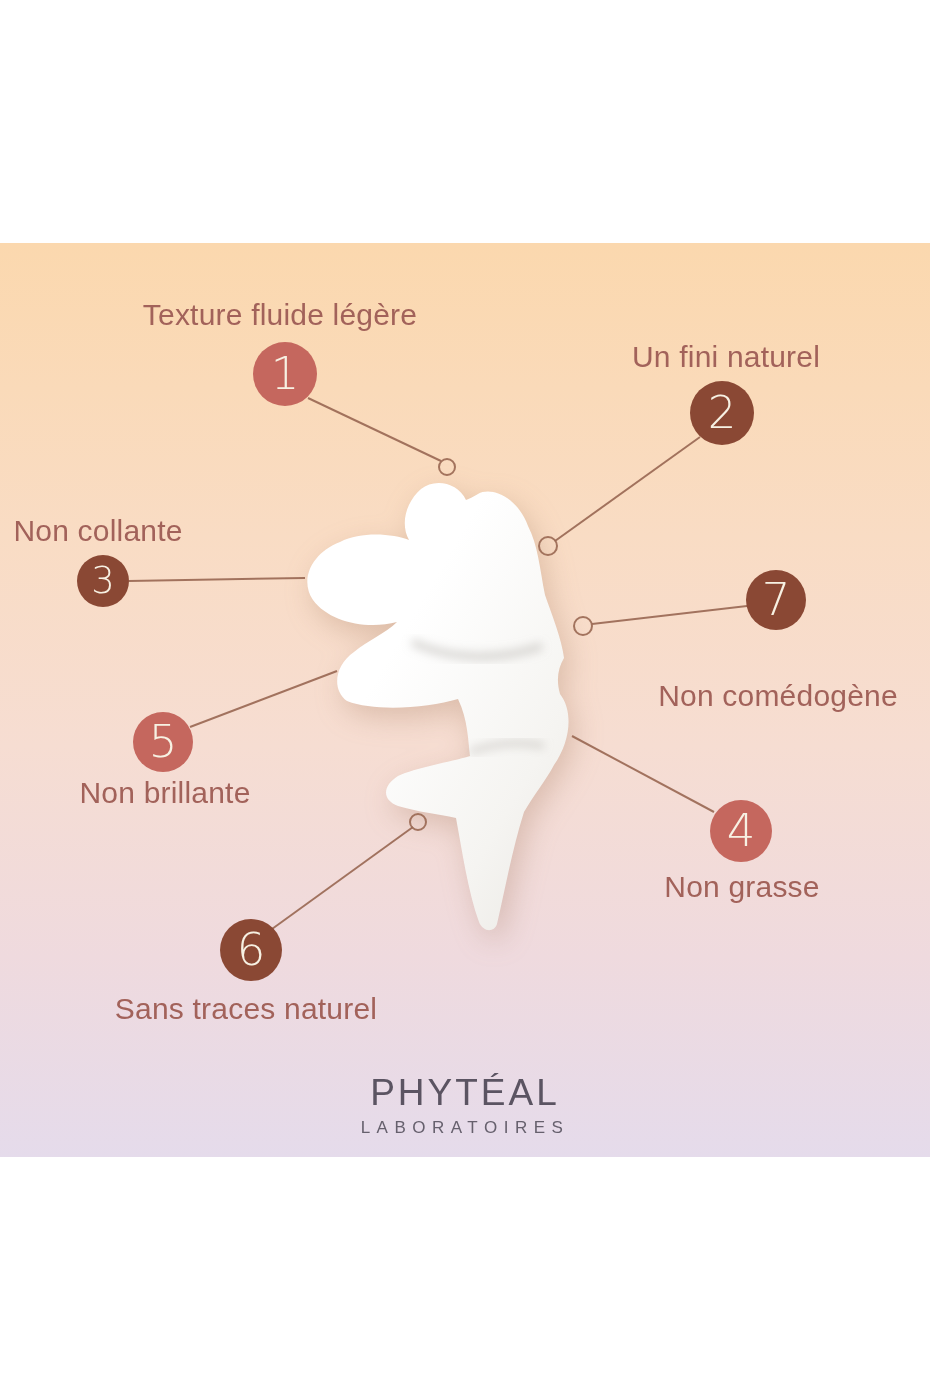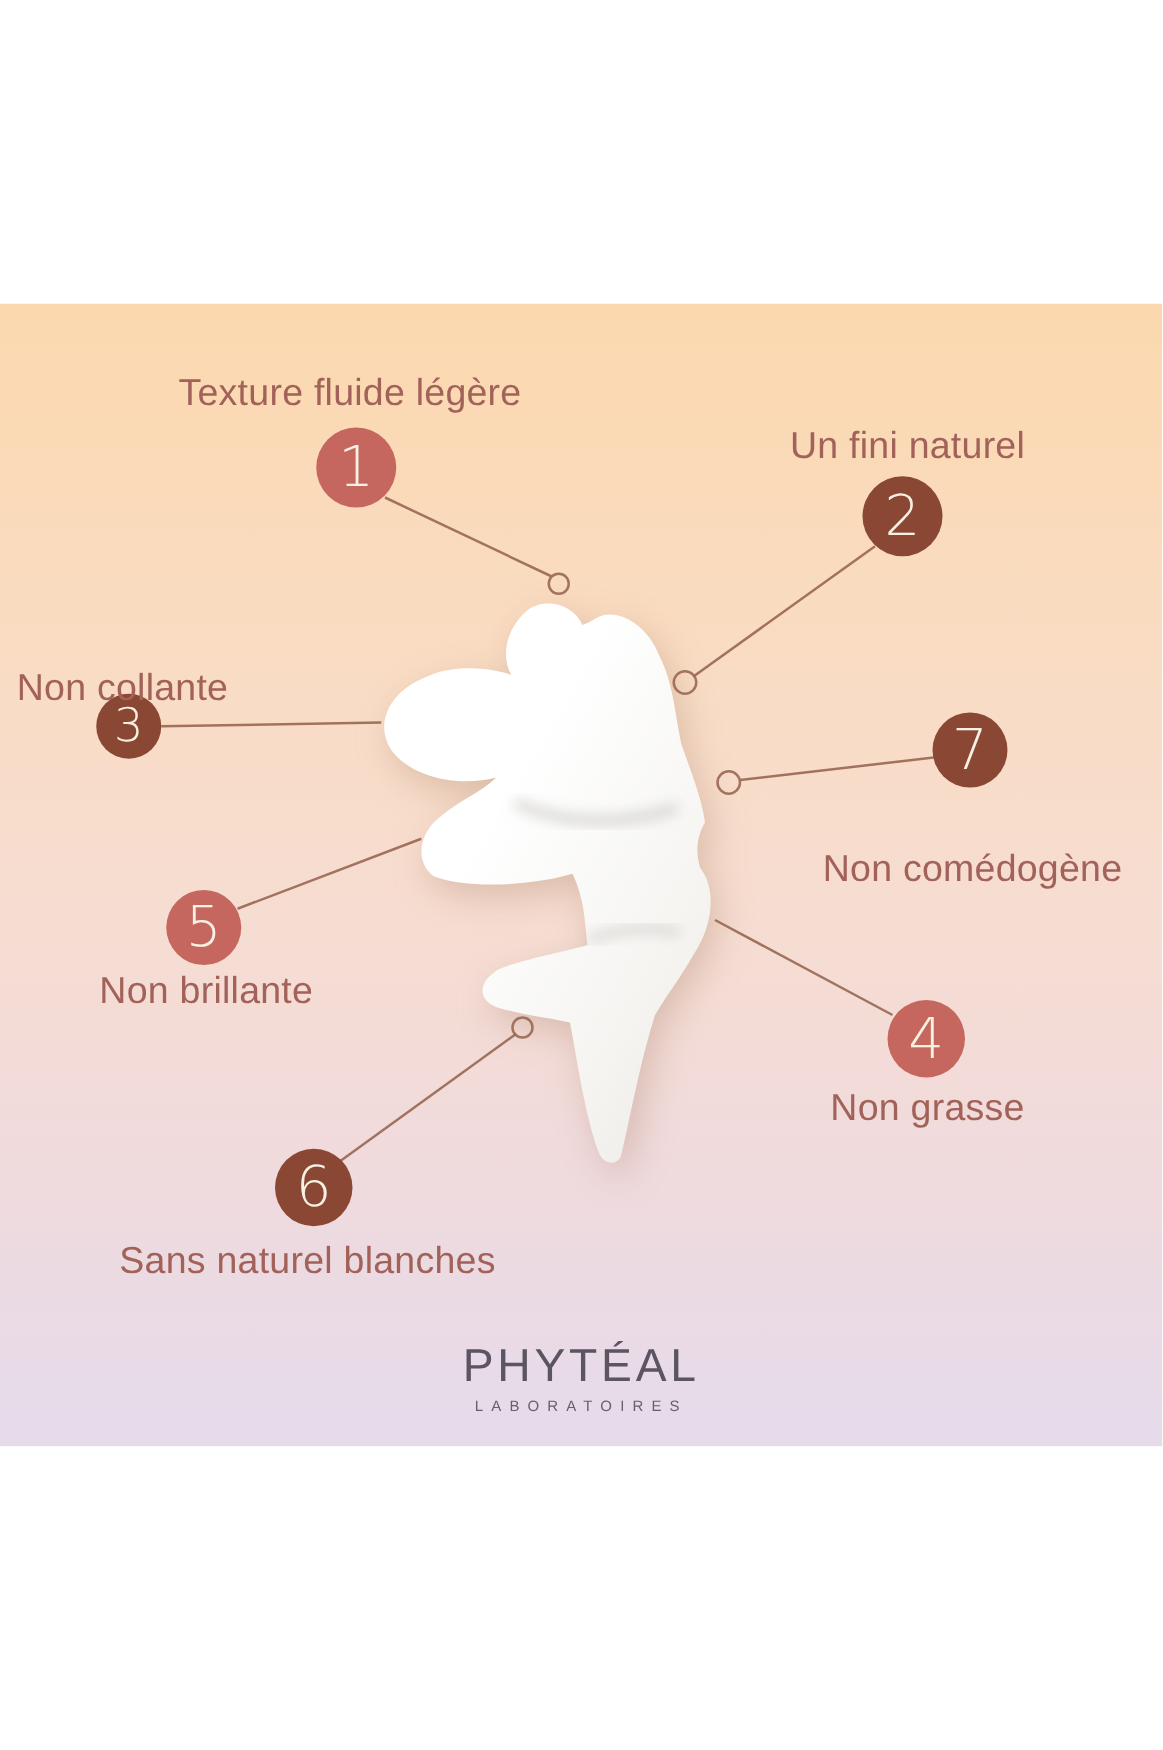--- a/index.html
+++ b/index.html
@@ -44,34 +44,34 @@
   #b1{left:253px;top:342px;width:64px;height:64px;}
   #b2{left:690px;top:381px;width:64px;height:64px;}
   #b3{left:77px; top:555px;width:52px;height:52px;}
   #b4{left:710px;top:800px;width:62px;height:62px;}
   #b5{left:133px;top:712px;width:60px;height:60px;}
   #b6{left:220px;top:919px;width:62px;height:62px;}
   #b7{left:746px;top:570px;width:60px;height:60px;}
   
   #l1{left:280px;top:298px;}
   #l2{left:726px;top:340px;}
-  #l3{left:98px; top:514px;margin-top:20px;}
+  #l3{left:98px; top:514px;}
   #l4{left:742px;top:870px;}
   #l5{left:165px;top:776px;}
   #l6{left:246px;top:992px;}
   #l7{left:778px;top:636px;margin-top:43px;}
   .logo{
     position:absolute;left:465px;top:1074px;transform:translateX(-50%);
     text-align:center;color:var(--logo);
   }
   .logo .name{
     font-size:37px;font-weight:400;letter-spacing:3px;line-height:1.05;
   }
   .logo .sub{
-    font-size:12px;font-weight:400;letter-spacing:6.5px;margin-top:5px;
+    font-size:17px;font-weight:400;letter-spacing:6.5px;margin-top:5px;
     color:#66606d;
   }
   svg line{stroke:var(--line);stroke-width:2;opacity:.92;}
   svg circle.ring{fill:none;stroke:var(--line);stroke-width:2;opacity:.92;}
 </style>
 </head>
 <body>
 
 <div class="stage">
 
@@ -152,21 +152,21 @@
   </div>
   <div class="badge tone-dark" id="b7">
     <span class="num">7</span>
   </div>
 
   <div class="lbl" id="l2">Un fini naturel</div>
   <div class="lbl" id="l1">Texture fluide légère</div>
   <div class="lbl" id="l3">Non collante</div>
   <div class="lbl" id="l5">Non brillante</div>
   <div class="lbl" id="l4">Non grasse</div>
-  <div class="lbl" id="l6">Sans naturel blanches</div>
+  <div class="lbl" id="l6">Sans traces naturel</div>
   <div class="lbl" id="l7">Non comédogène</div>
 
   <div class="logo">
     <div class="name">PHYTÉAL</div>
     <div class="sub">LABORATOIRES</div>
   </div>
 
 </div>
 
 </body></html>

